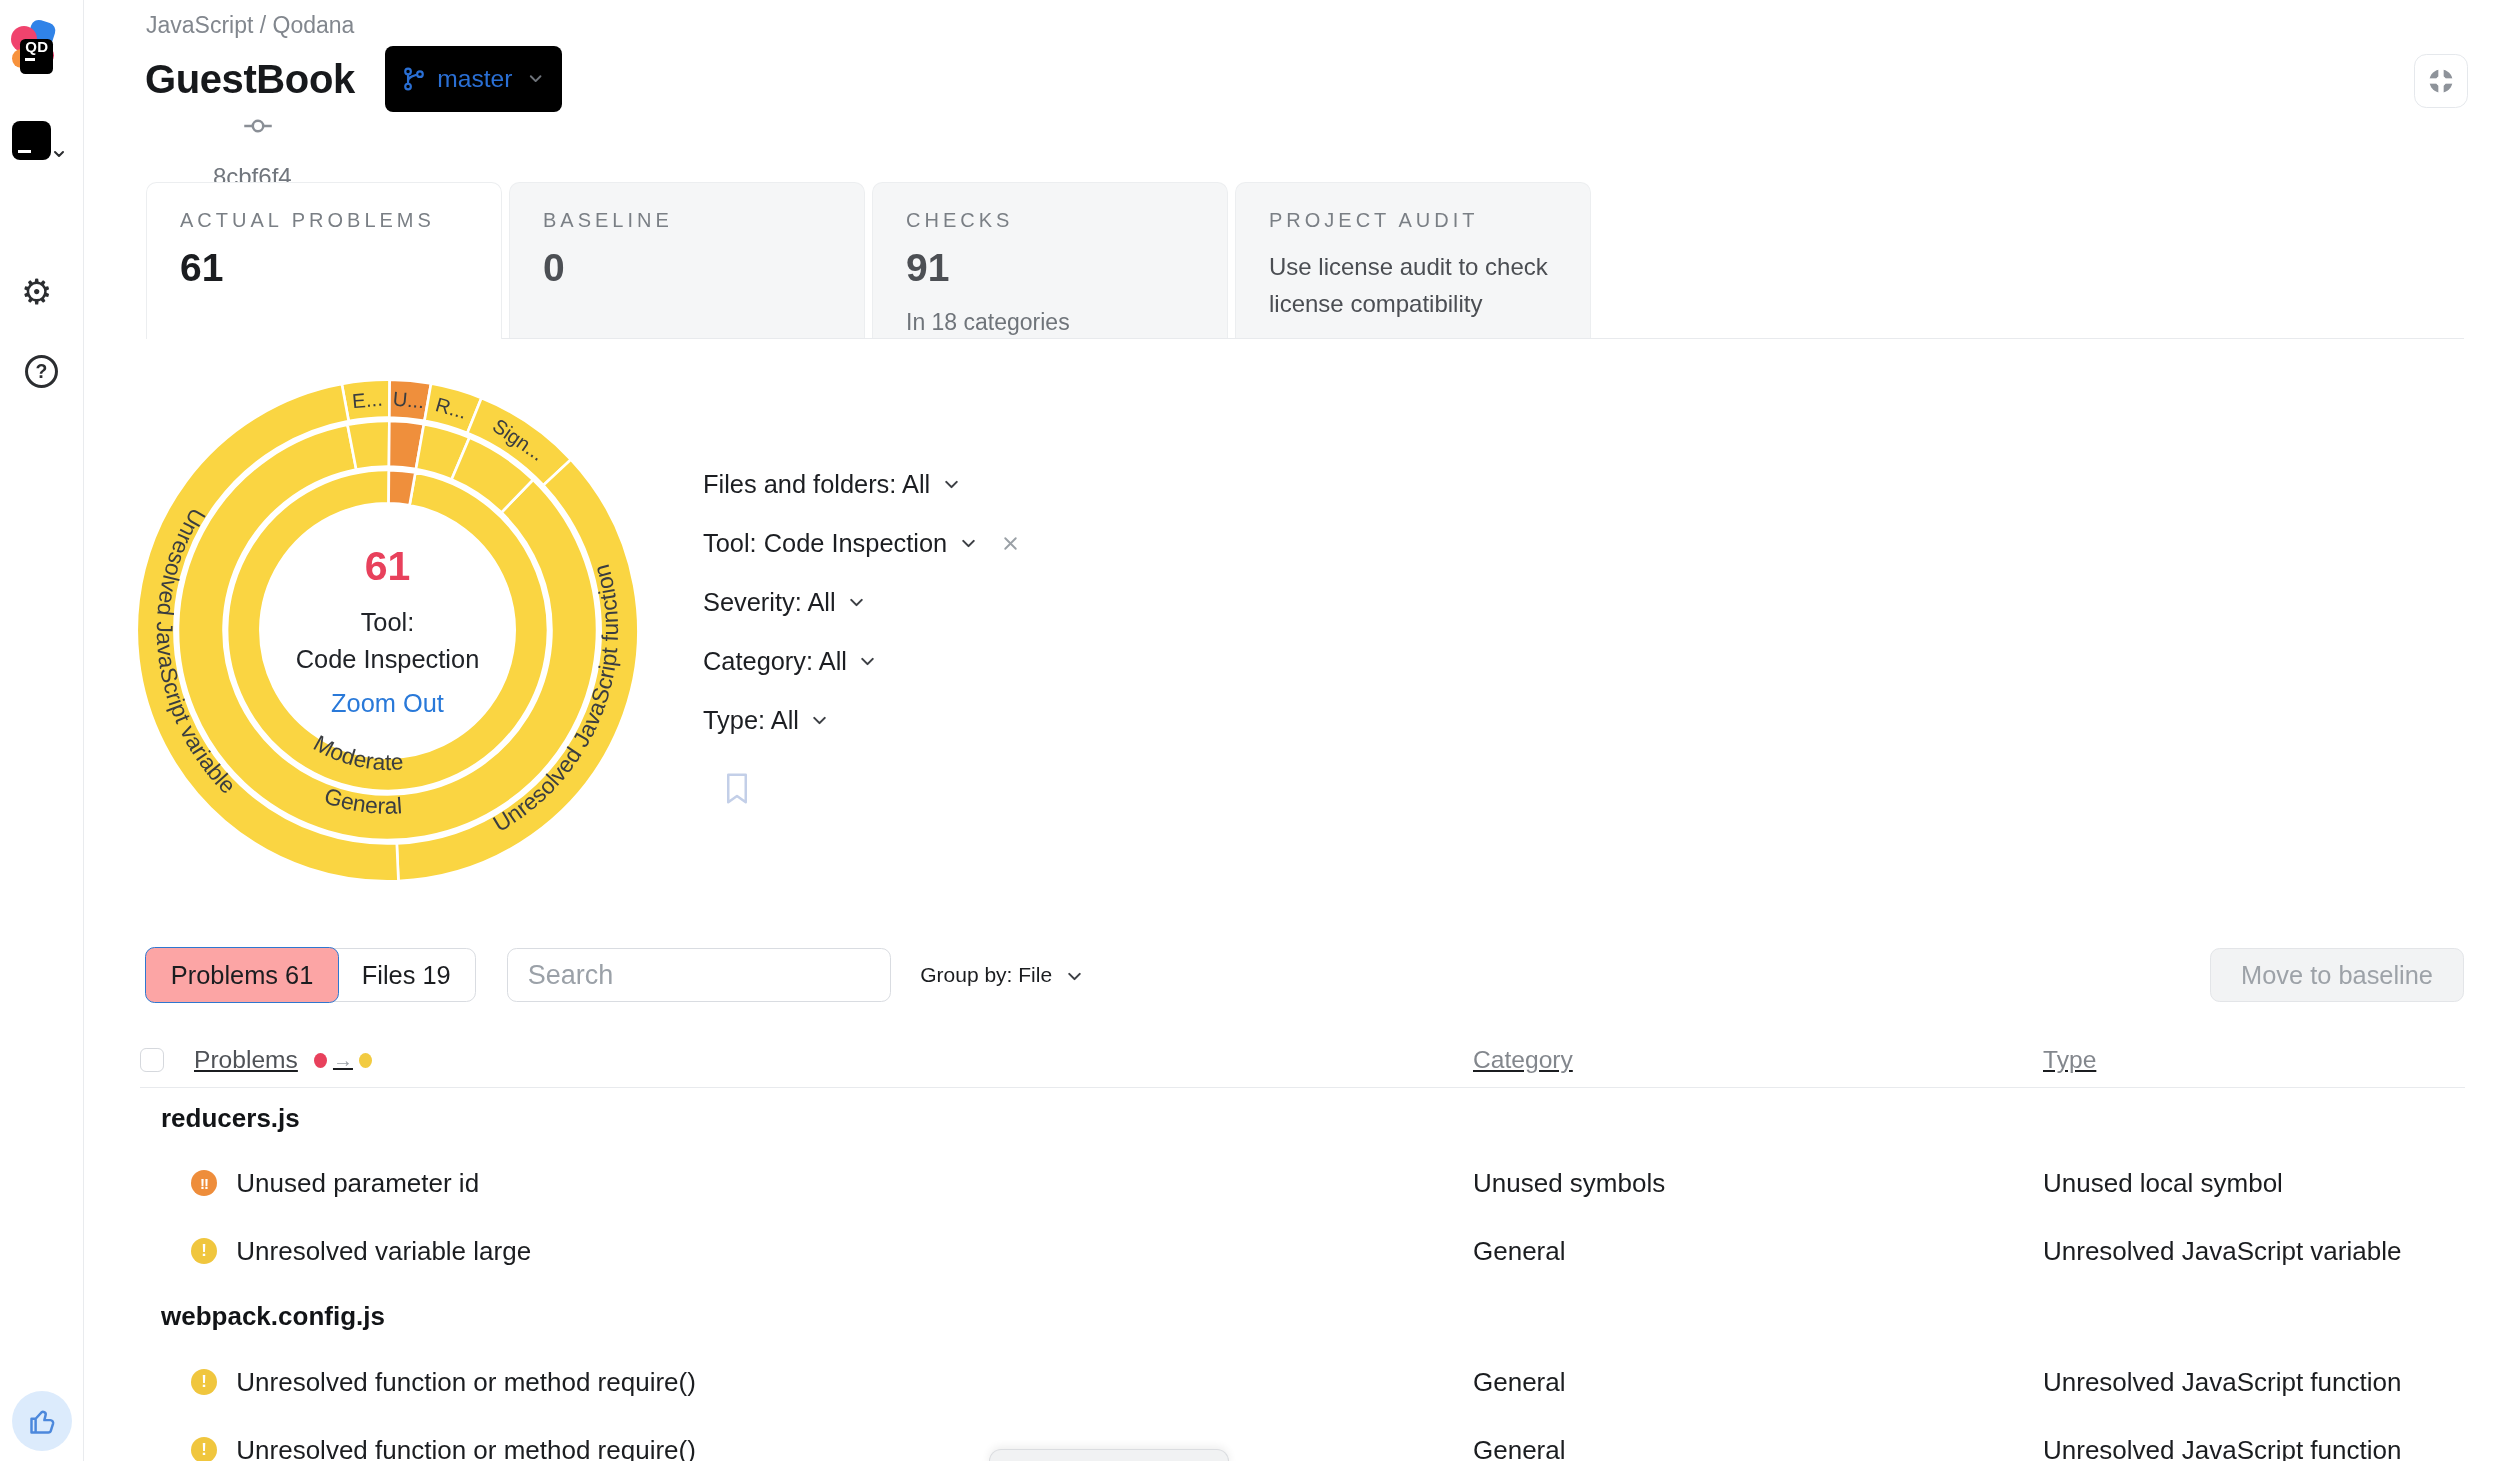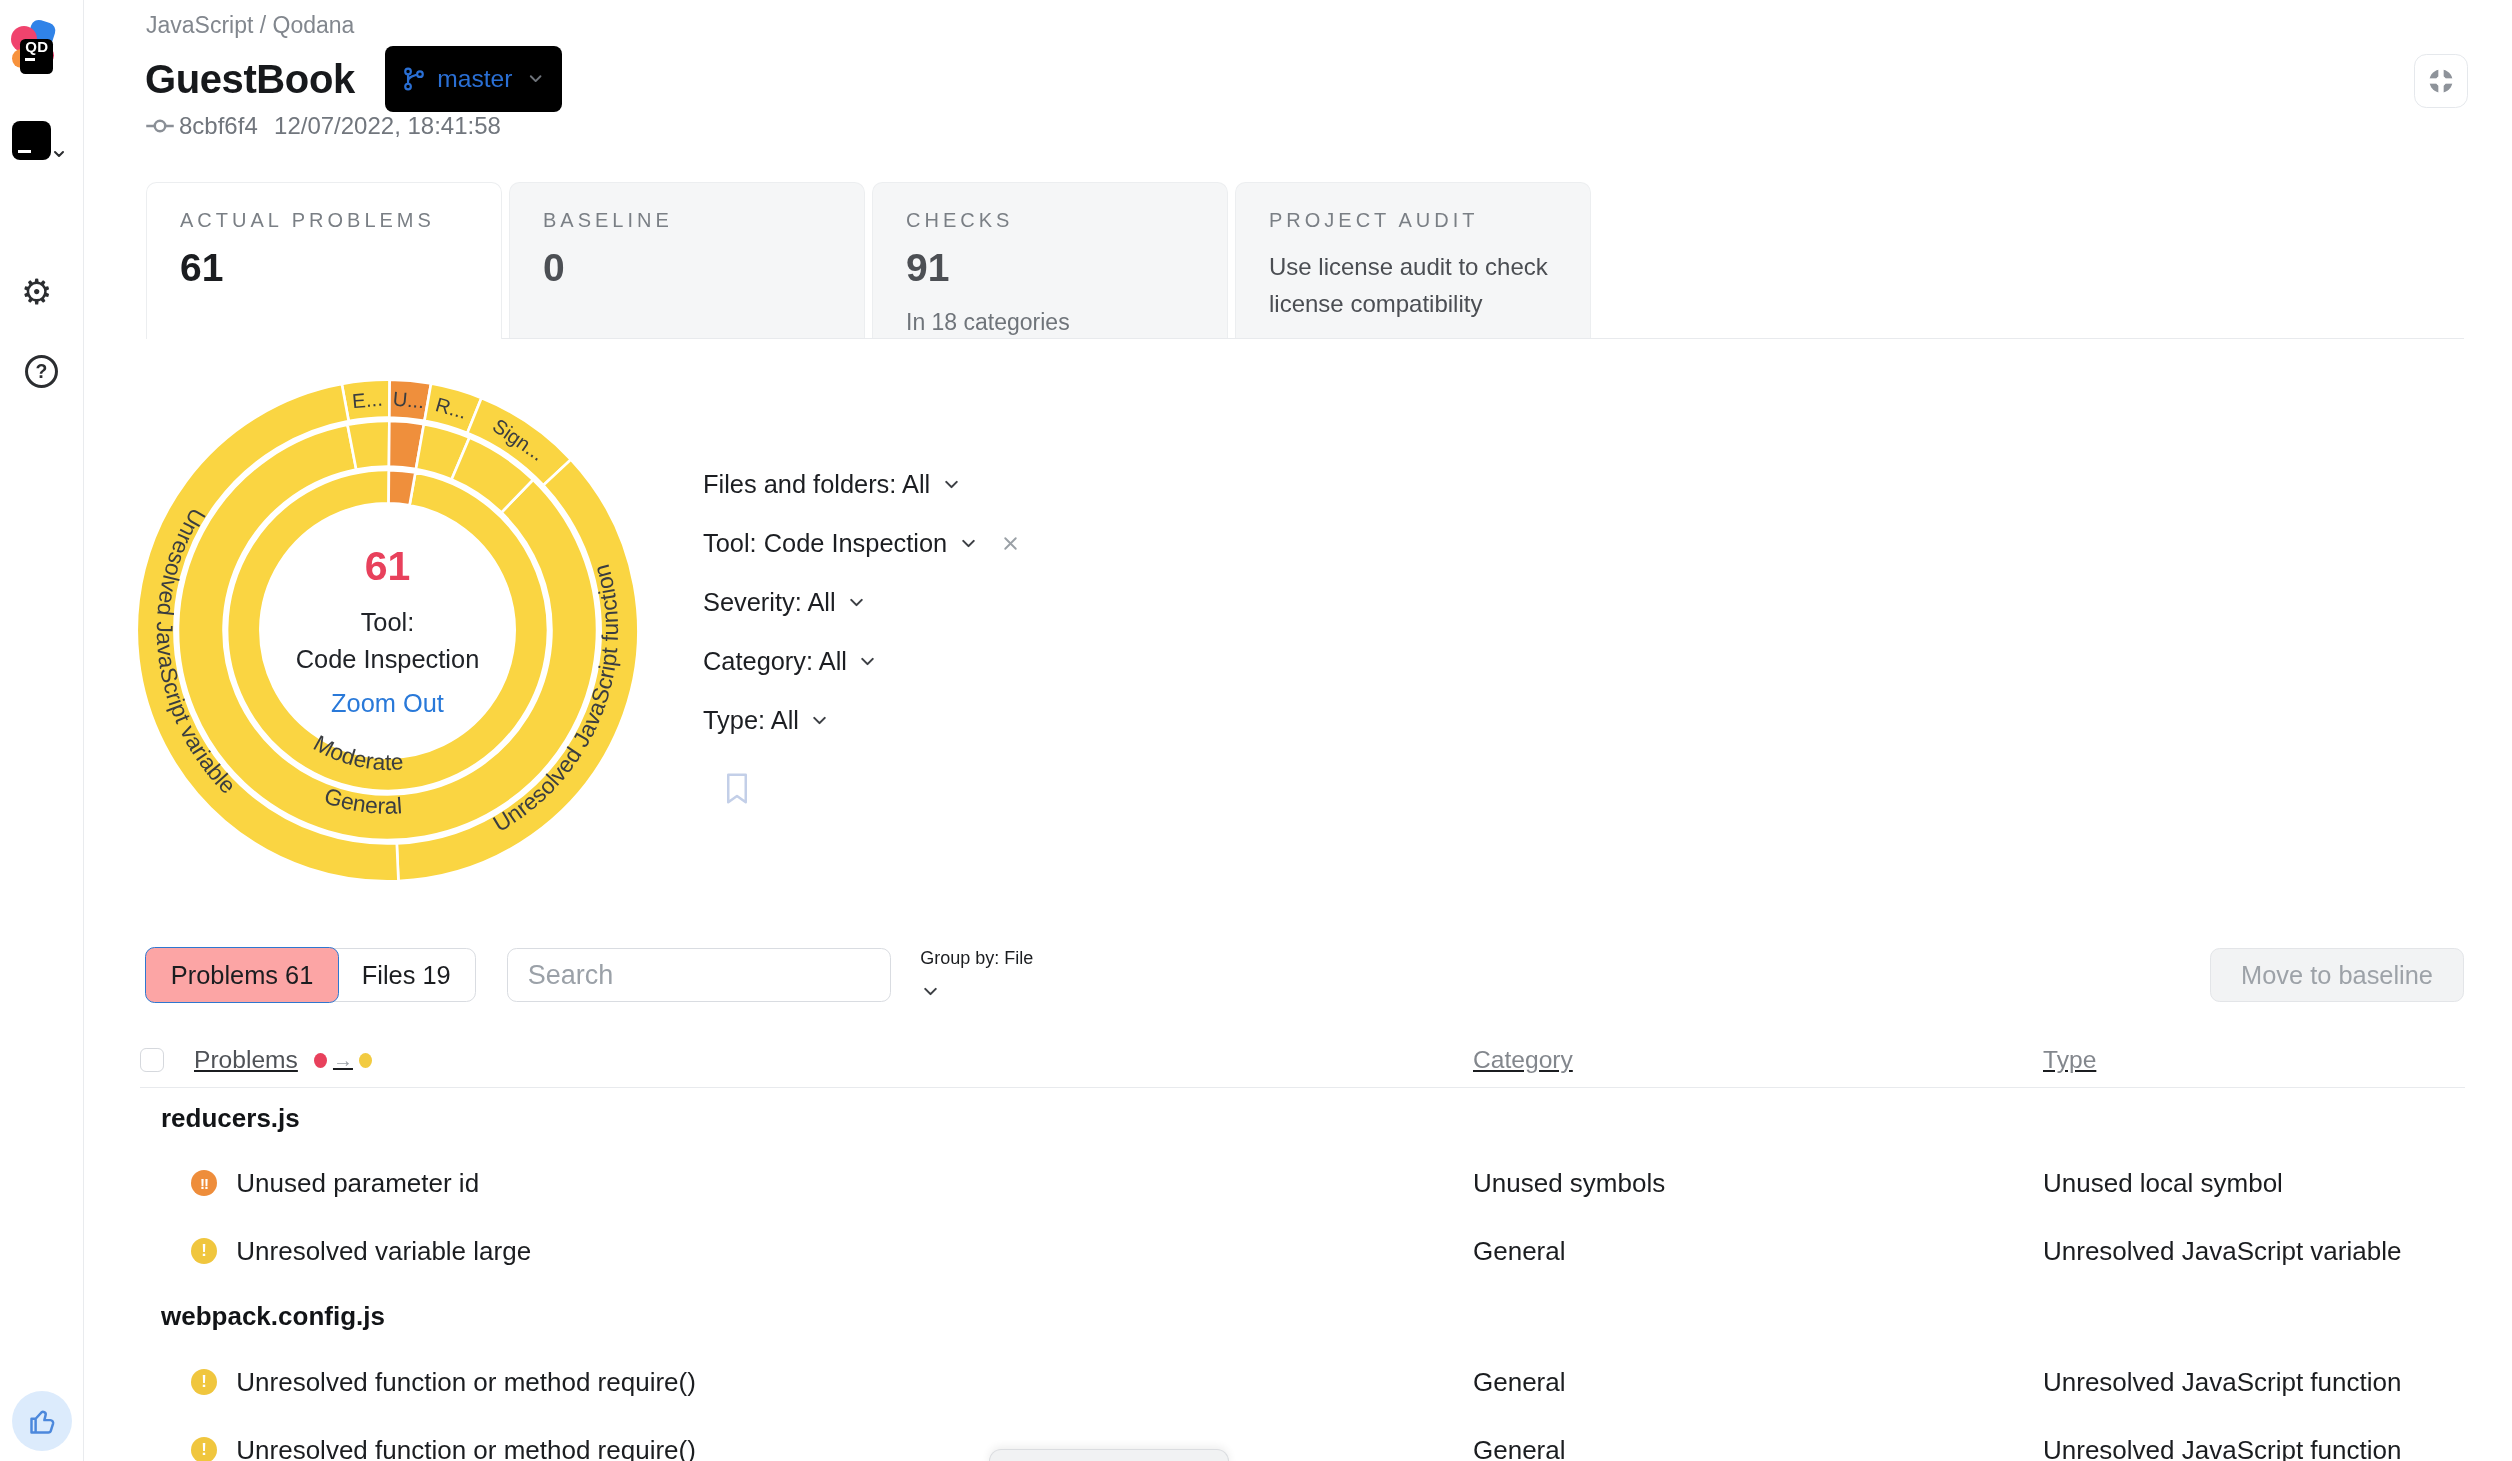--- a/index.html
+++ b/index.html
@@ -26,22 +26,22 @@
   .side-help{position:absolute;left:23px;top:353px;}
   .thumb-btn{position:absolute;left:12.3px;top:1391px;width:60px;height:60px;border-radius:50%;
              background:#dcebfc;display:flex;align-items:center;justify-content:center;}
   
   .breadcrumb{position:absolute;left:146px;top:12.3px;font-size:23px;color:#82878e;}
   .title-row{position:absolute;left:145px;top:46px;display:flex;align-items:center;gap:30px;}
   .page-title{font-size:40px;font-weight:700;color:#17191c;letter-spacing:-0.4px;}
   .branch-pill{display:flex;align-items:center;gap:10.5px;background:#000000;border-radius:8px;
                padding:19px 16px;font-size:24.6px;color:#2a6fd4;cursor:pointer;}
   .branch-pill .chev{color:#6f747b;margin-left:3.5px;display:flex;}
-  .commit-row{position:absolute;left:145px;top:111px;display:flex;align-items:center;gap:4px;
-              font-size:24px;color:#71767d;}
+  .commit-row{position:absolute;left:145px;top:111px;display:flex;align-items:center;gap:22px;
+              font-size:24px;color:#71767d;flex-direction:column;}
   .commit-hash{margin-right:12.3px;}
   .help-btn{position:absolute;left:2414px;top:54px;width:54px;height:54px;border:1.8px solid #e5e8ec;
             border-radius:12.3px;display:flex;align-items:center;justify-content:center;box-sizing:border-box;background:#fff;}
   
   .tabs{position:absolute;left:146px;top:182px;width:2318px;height:157px;display:flex;gap:7px;
         border-bottom:1.8px solid #e8eaed;box-sizing:border-box;}
   .tab{width:356px;box-sizing:border-box;border:1.8px solid #eceef0;border-bottom:none;
        border-radius:10.5px 10.5px 0 0;background:#f5f6f7;padding:26px 0 0 33px;position:relative;}
   .tab.active{background:#fff;height:157px;margin-bottom:-1.8px;z-index:2;}
   .tab-label{font-size:20px;letter-spacing:4px;color:#7a7f85;font-weight:500;}
@@ -65,21 +65,21 @@
   .bookmark{margin-top:21px;margin-left:19.3px;}
   
   .toolbar{position:absolute;left:146px;top:948px;width:2318px;height:54px;display:flex;align-items:center;}
   .seg{display:flex;border:1.8px solid #d9dce1;border-radius:9.6px;height:54px;box-sizing:border-box;background:#fff;}
   .seg-btn{display:flex;align-items:center;padding:0 24.6px;font-size:25.4px;color:#1b1d20;cursor:pointer;}
   .seg-btn.active{border:1.8px solid #2e77d0;border-radius:9.6px;margin:-1.8px;background:#fca5a5;z-index:1;}
   .search-box{margin-left:31px;width:384px;height:54px;border:1.8px solid #d9dce1;border-radius:9.6px;
               box-sizing:border-box;display:flex;align-items:center;padding:0 17.5px;background:#fff;}
   .search-box input{border:none;outline:none;flex:1;font-size:27px;font-family:inherit;color:#1b1d20;background:transparent;}
   .search-box input::placeholder{color:#9ba1a8;}
-  .groupby{margin-left:29px;display:flex;align-items:flex-start;font-size:18px;gap:12.3px;cursor:pointer;flex-direction:column;}
+  .groupby{margin-left:29px;display:flex;align-items:flex-end;font-size:21px;gap:12.3px;cursor:pointer;}
   .groupby .chev{display:flex;color:#3c3f44;}
   .move-btn{margin-left:auto;height:54px;box-sizing:border-box;padding:0 30px;background:#f2f3f4;
             border:1.8px solid #e3e5e8;border-radius:9.6px;color:#9da2a8;font-size:25.4px;display:flex;align-items:center;}
   
   .ptable{position:absolute;left:140px;top:1033px;width:2325px;}
   .t-head{height:54px;display:grid;grid-template-columns:1333px 570px 1fr;align-items:center;
           border-bottom:1.8px solid #e8eaed;text-decoration:underline;}
   .t-head-problems{display:flex;align-items:center;}
   .checkbox{width:24px;height:24px;border:1.8px solid #d5d8dd;border-radius:6.1px;background:#fff;box-sizing:border-box;}
   .t-head-label{margin-left:30px;font-size:24.6px;color:#4f5257;}

